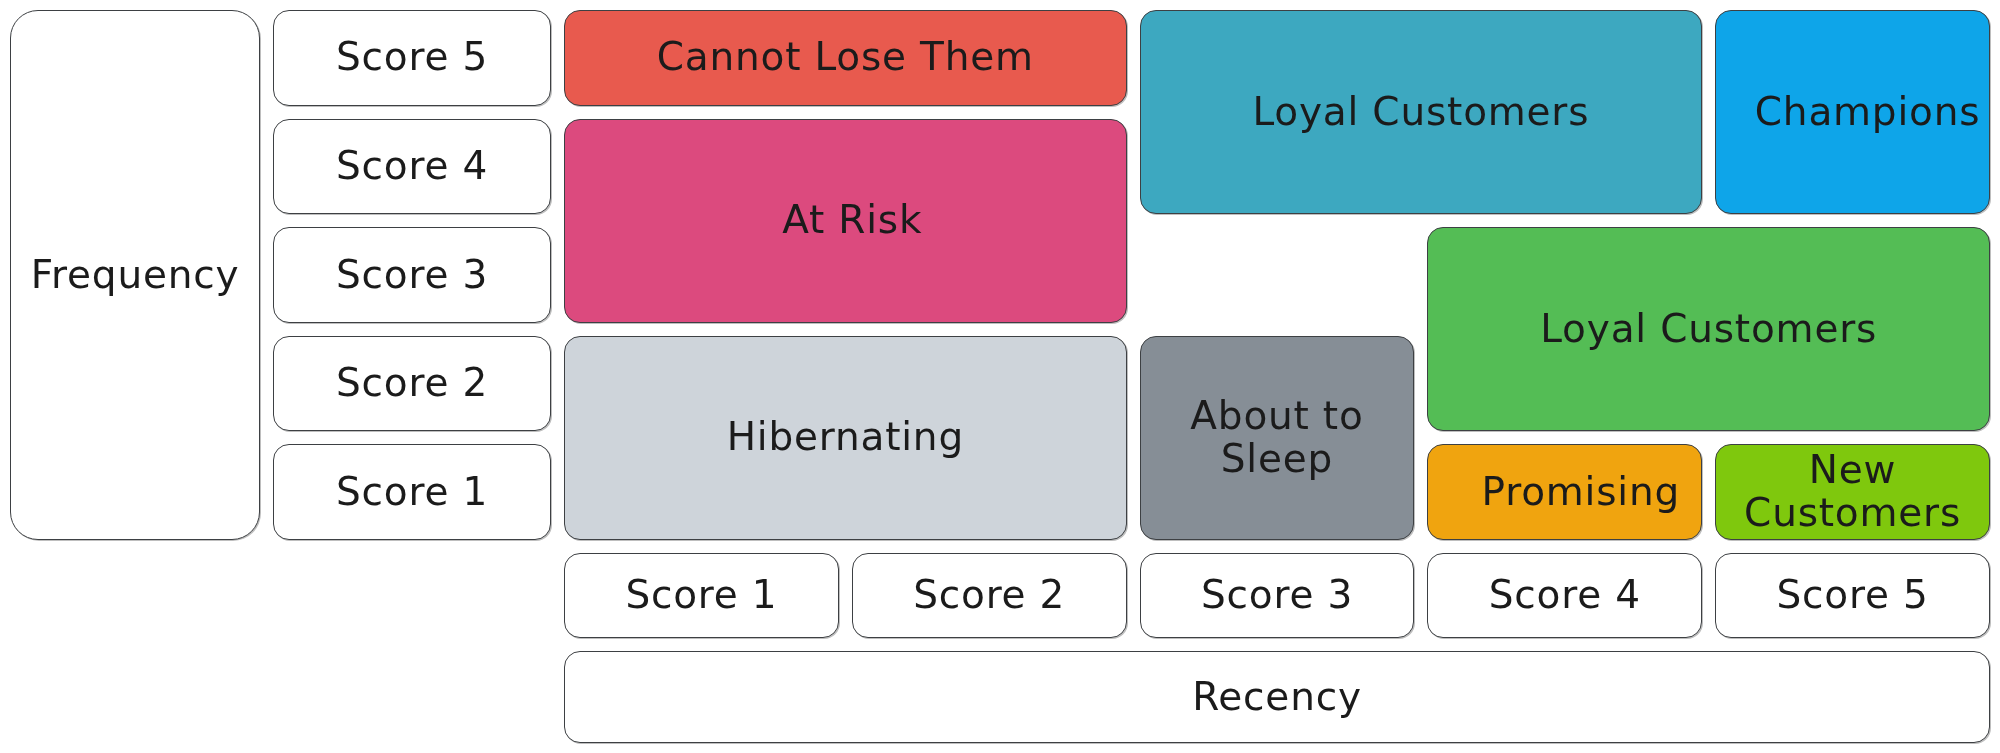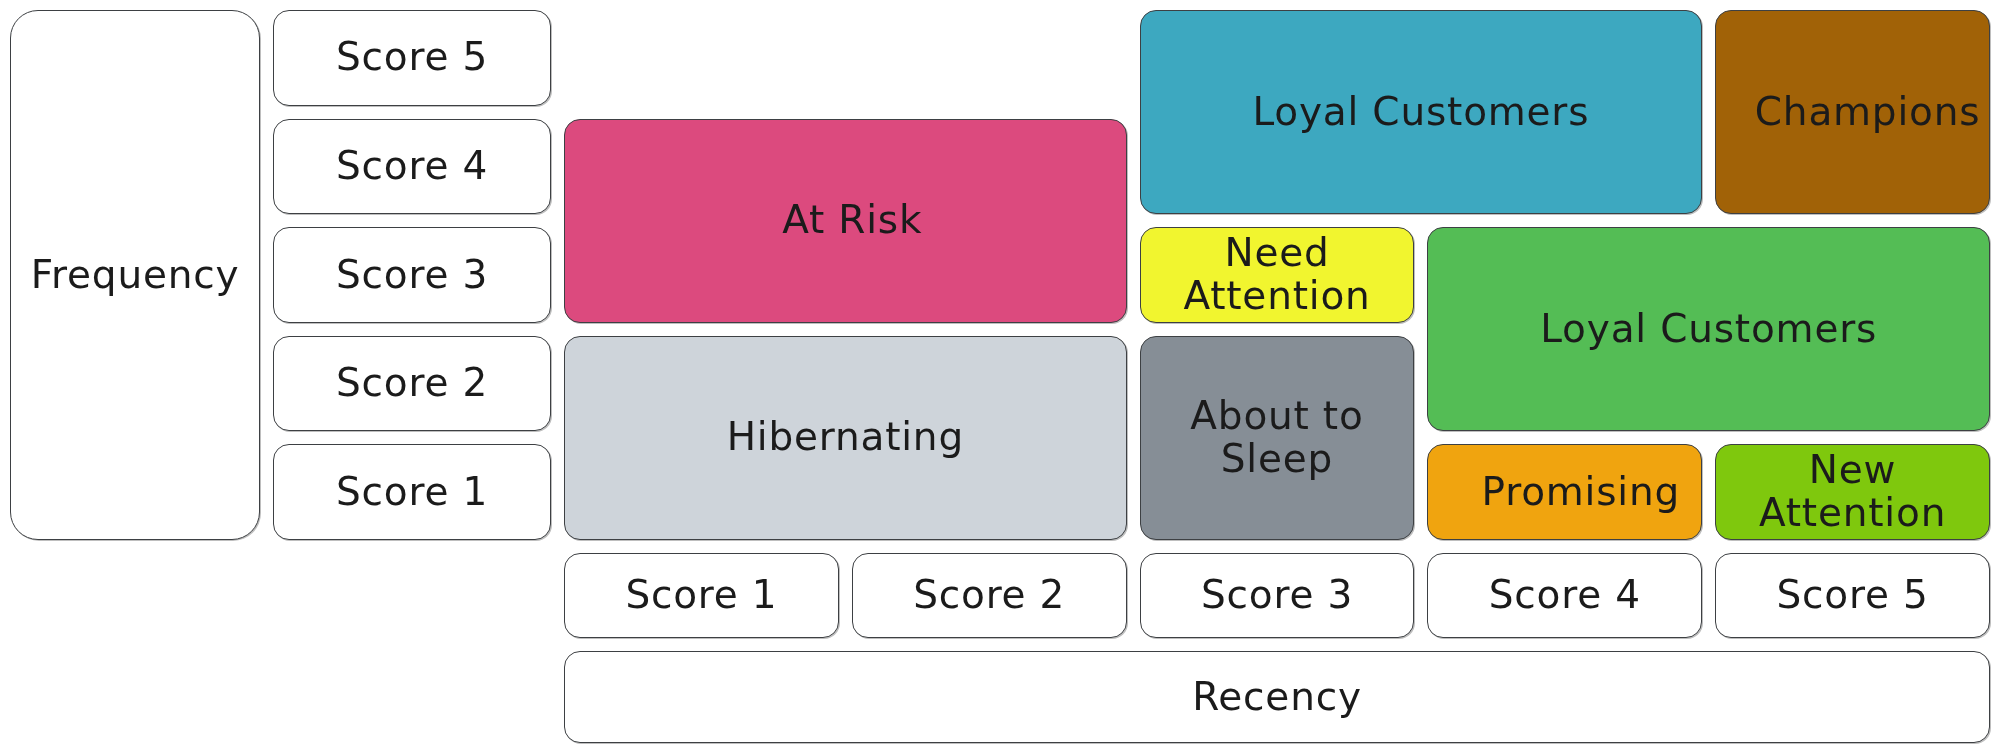--- a/index.html
+++ b/index.html
@@ -81,46 +81,46 @@
   <div class="box white ga-fs3">
     <span>Score 3</span>
   </div>
   <div class="box white ga-fs2">
     <span>Score 2</span>
   </div>
   <div class="box white ga-fs1">
     <span>Score 1</span>
   </div>
 
+  <div class="box ga-cannot" style="background: rgb(232, 90, 78);">
+    <span>Cannot Lose Them</span>
+  </div>
   <div class="box ga-atrisk" style="background: rgb(220, 74, 126); padding-left: 24px;">
     <span>At Risk</span>
   </div>
   <div class="box ga-hiber" style="background: rgb(206, 212, 218);">
     <span>Hibernating</span>
   </div>
   <div class="box ga-loyaltop" style="background: rgb(61, 168, 192);">
     <span>Loyal Customers</span>
   </div>
-  <div class="box ga-champ" style="background: #a16207; padding-left: 40px;">
+  <div class="box ga-champ" style="background: #0ea5e9; padding-left: 40px;">
     <span>Champions</span>
-  </div>
-  <div class="box ga-need" style="background: rgb(241, 245, 47);">
-    <span>Need Attention</span>
   </div>
   <div class="box ga-loyalgrn" style="background: rgb(84, 189, 85);">
     <span>Loyal Customers</span>
   </div>
   <div class="box ga-sleep" style="background: rgb(134, 142, 150); align-items: center;">
     <span>About to Sleep</span>
   </div>
   <div class="box ga-promis" style="background: rgb(240, 164, 15); padding-left: 42px;">
     <span>Promising</span>
   </div>
   <div class="box ga-newcust" style="background: rgb(127, 200, 13);">
-    <span>New Attention</span>
+    <span>New Customers</span>
   </div>
 
   <div class="box white ga-rs1">
     <span>Score 1</span>
   </div>
   <div class="box white ga-rs2">
     <span>Score 2</span>
   </div>
   <div class="box white ga-rs3">
     <span>Score 3</span>

